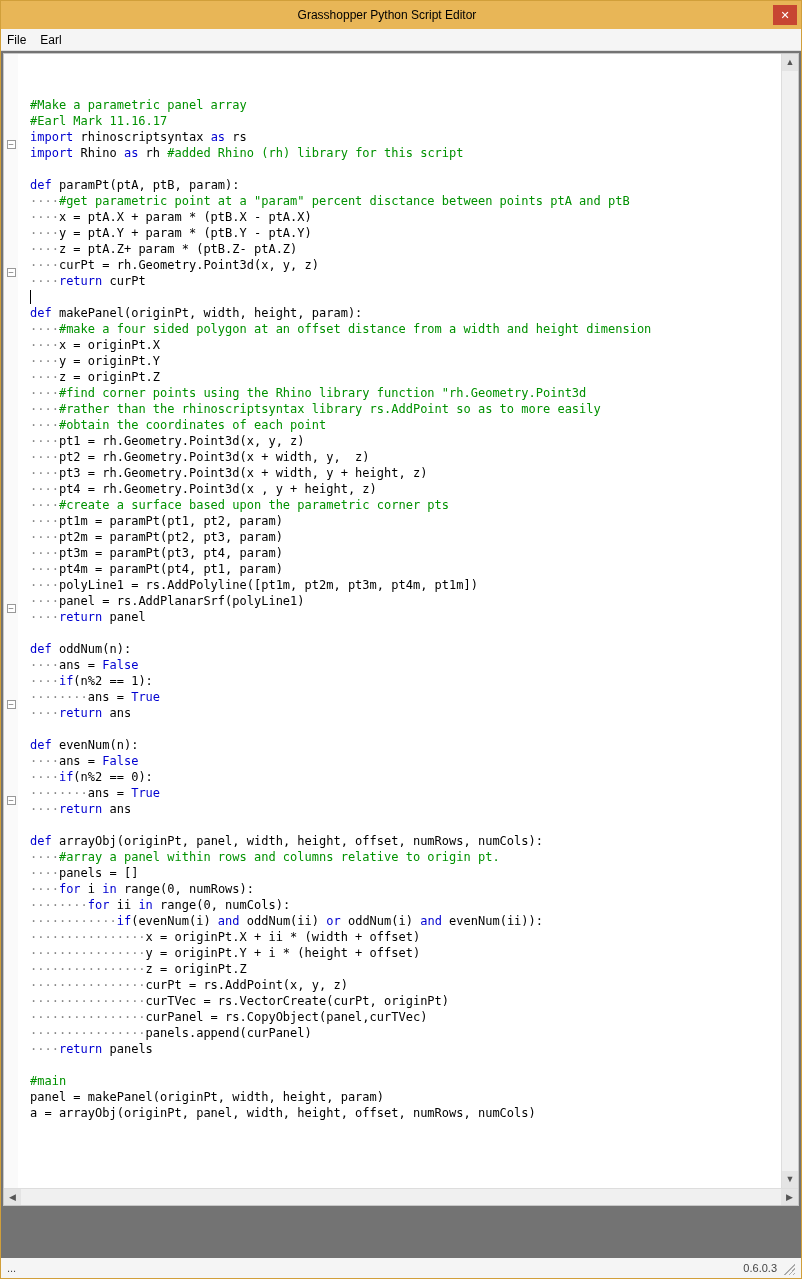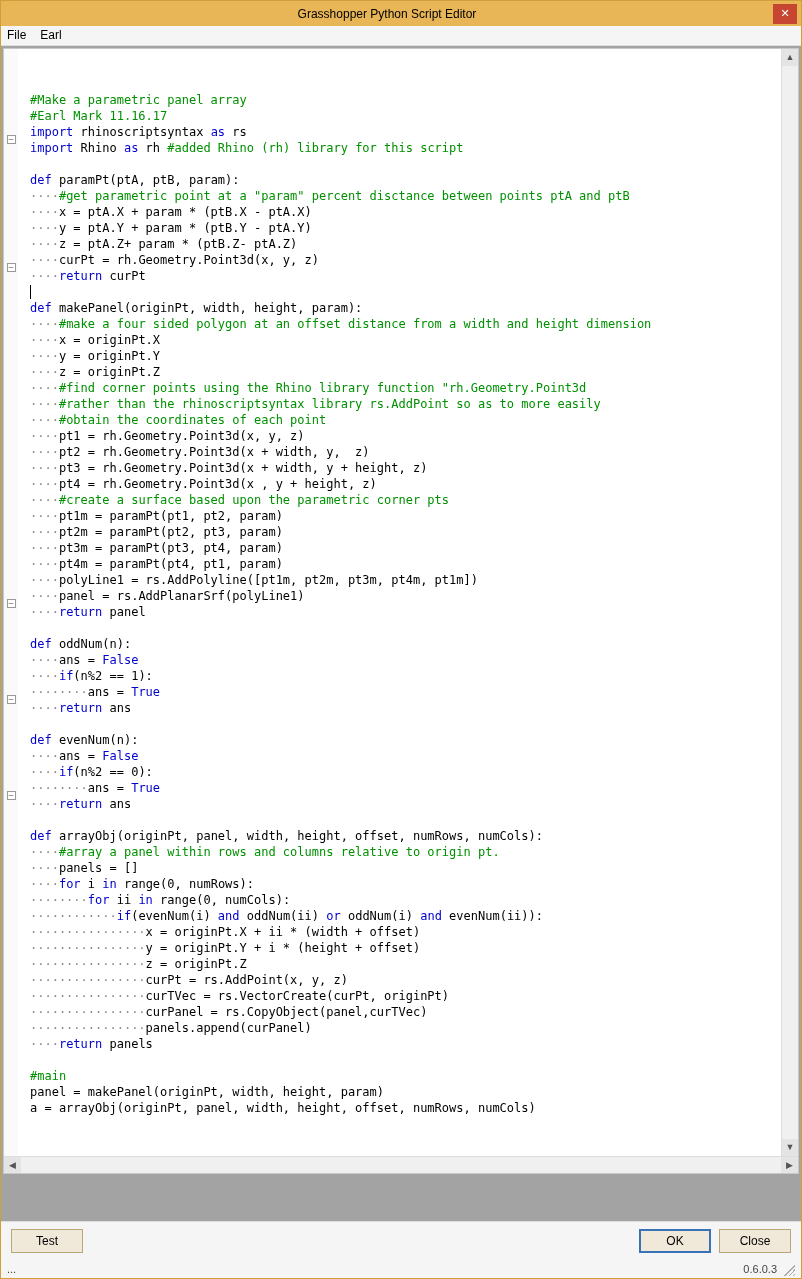--- a/index.html
+++ b/index.html
@@ -1,17 +1,17 @@
 <!DOCTYPE html>
 <html><head>
 <meta charset="utf-8">
 <style>
   * { box-sizing: border-box; margin: 0; padding: 0; }
   html, body { width: 802px; height: 1279px; font-family: "Segoe UI", Tahoma, sans-serif; font-size: 12px; background: #fff; overflow: hidden; }
-  .window { width: 802px; height: 1279px; border: 1px solid #d19f3a; background: #a3a3a3; display: flex; flex-direction: column; }
+  .window { width: 802px; height: 1279px; border: 1px solid #d19f3a; background: #737373; display: flex; flex-direction: column; }
   .titlebar { height: 28px; background: #e8b657; display: flex; align-items: center; position: relative; }
   .titletext { flex: 1; text-align: center; color: #000; font-size: 12px; }
   .closebtn { width: 24px; height: 20px; background: #c74632; color: #fff; display: flex; align-items: center; justify-content: center; font-size: 11px; cursor: pointer; margin-right: 4px; }
   .menubar { height: 22px; background: #f5f5f5; border-bottom: 1px solid #ddd; display: flex; align-items: center; padding: 0 6px; gap: 14px; }
   .menuitem { font-size: 12px; color: #000; cursor: pointer; }
   .editor-wrap { flex: 1; display: flex; flex-direction: column; border: 1px solid #c8c8c8; margin: 2px; }
   .editor { flex: 1; display: flex; overflow: hidden; position: relative; background: #fff; }
   .gutter { width: 24px; background: #f0f0f0; border-right: 1px solid #d0d0d0; font-family: Consolas, "Courier New", monospace; font-size: 11px; color: #888; text-align: right; padding: 3px 3px 0 0; line-height: 16px; }
   .foldcol { width: 14px; background: #fafafa; font-family: Consolas, monospace; font-size: 10px; color: #777; padding-top: 3px; line-height: 16px; text-align: center; }
   .foldcol .f { cursor: pointer; border: 1px solid #999; width: 9px; height: 9px; margin: 3px auto 4px; line-height: 7px; font-size: 9px; background: #fff; }
@@ -198,26 +198,20 @@
     </div>
     <div class="hscroll">
       <div class="left">◀</div>
       <div class="track"></div>
       <div class="right">▶</div>
     </div>
   </div>
 
   <div style="height:50px"></div>
 
-  <div class="bottombar">
-    <button class="btn">Test</button>
-    <div class="spacer"></div>
-    <button class="btn primary-ok">OK</button>
-    <button class="btn">Close</button>
-  </div>
 
   <div class="statusbar">
     <span>...</span>
     <span class="ver">0.6.0.3</span>
     <span class="grip"></span>
   </div>
 
 </div>
 
 </body></html>

